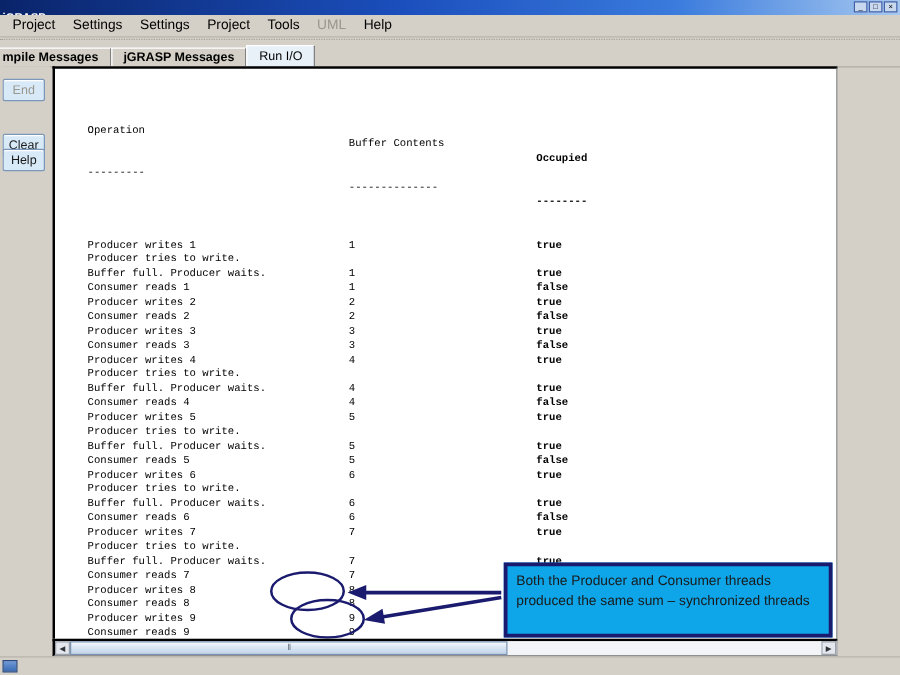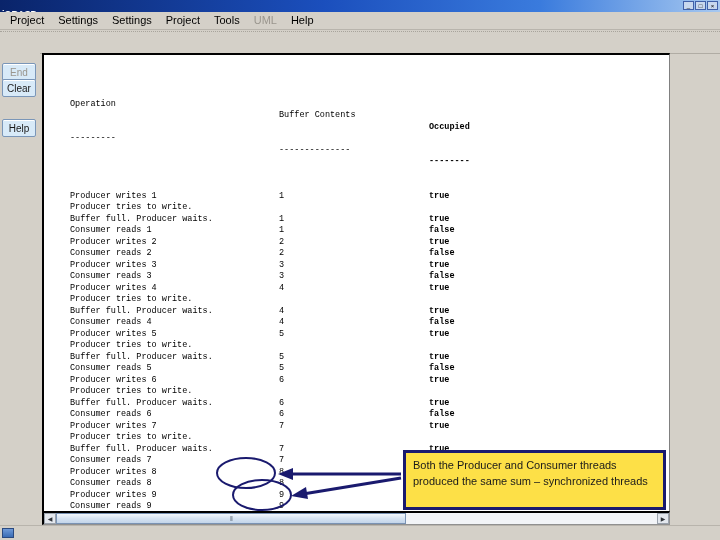--- a/index.html
+++ b/index.html
@@ -174,21 +174,21 @@
   .ln { display: block; height: 11.5px; position: relative; text-align: center; }
   .col-op  { position: absolute; left: 0px; }
   .col-buf { position: absolute; left: 209px; }
   .col-occ { position: absolute; left: 359px; font-weight: bold; }
 
   
   #callout-box {
     position: absolute;
     left: 403px; top: 450px;
     width: 263px; height: 60px;
-    background: #fde047;
+    background: #0ea5e9;
     border: 3px solid #1a1a6e;
     box-sizing: border-box;
     padding: 4px 6px 0 7px;
   }
   #callout-text {
     font-family: "Liberation Sans", sans-serif;
     font-size: 11px;
     line-height: 16px;
     color: #1a1a1a;
     white-space: pre-line;
@@ -290,26 +290,31 @@
     <div class="menu-item">Project</div>
     <div class="menu-item">Settings</div>
     <div class="menu-item">Settings</div>
     <div class="menu-item">Project</div>
     <div class="menu-item">Tools</div>
     <div class="menu-item disabled">UML</div>
     <div class="menu-item">Help</div>
   </div>
 
   <div id="tab-strip">
+    <div id="tab-strip-inner">
+      <div class="tab first bold">mpile Messages</div>
+      <div class="tab bold">jGRASP Messages</div>
+      <div class="tab selected">Run I/O</div>
+    </div>
     <div id="tab-underline"></div>
   </div>
 
   <div id="left-panel">
     <div class="side-btn disabled" style="top:10px;">End</div>
-    <div class="side-btn" style="top:26px;">Clear</div>
+    <div class="side-btn" style="top:54px;">Clear</div>
     <div class="side-btn" style="top:66px;">Help</div>
   </div>
   <div id="window-left-edge"></div>
 
   <div id="console-frame">
     <div id="console-text">
       <span class="ln">
         <span class="col-op">Operation</span>
         <span class="col-buf">Buffer Contents</span>
         <span class="col-occ">Occupied</span>

